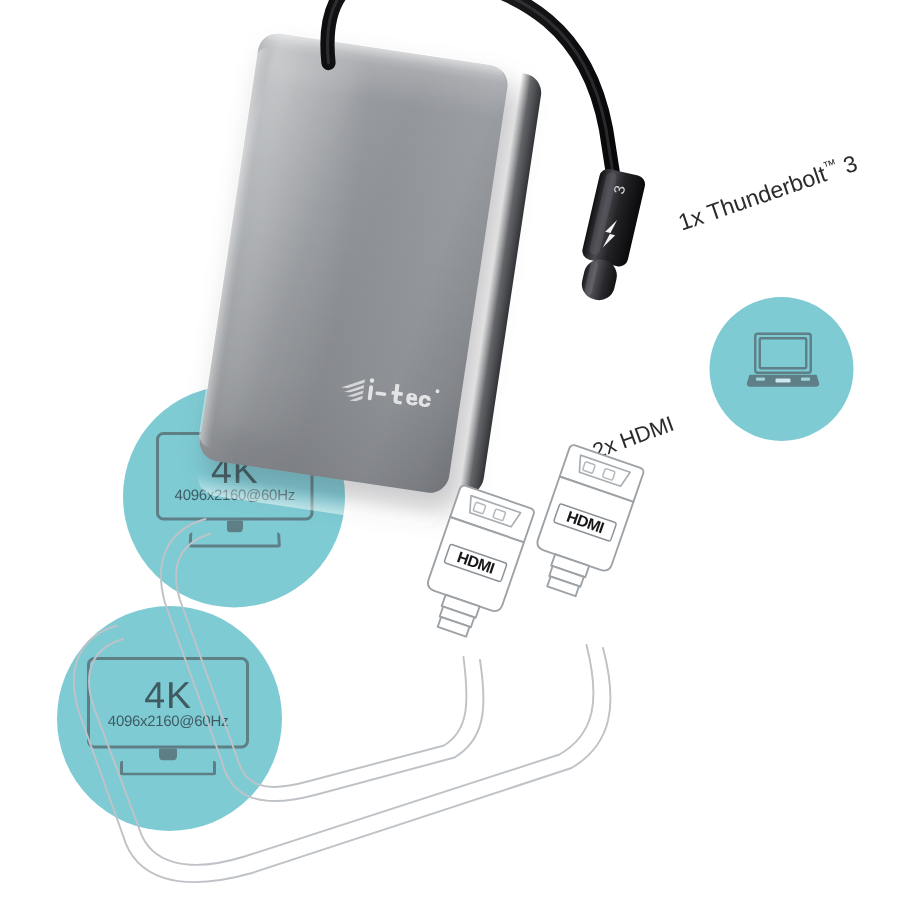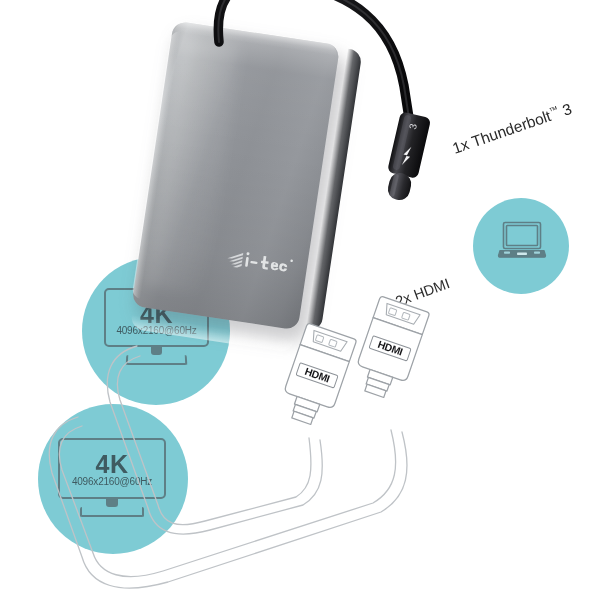--- a/index.html
+++ b/index.html
@@ -34,21 +34,21 @@
     position:absolute;
     border-bottom:5px solid #5e7f86;
     border-left:4px solid transparent;
     border-right:4px solid transparent;
     box-sizing:border-box;
   }
   .mon-text{
     position:absolute;left:0;right:0;text-align:center;
     color:#3f5b61;line-height:1;
   }
-  .mon-4k{font-size:25px;letter-spacing:0.5px;font-weight:700;}
+  .mon-4k{font-size:25px;letter-spacing:0.5px;font-weight:400;}
   .mon-res{font-size:10px;letter-spacing:-0.2px;}
 
   
   #monitor-icon-1{left:104px;top:288px;width:105px;height:82px;}
   #monitor-icon-1 .mon-screen{width:105px;height:59px;}
   #monitor-icon-1 .mon-neck{left:47px;top:59px;width:11px;height:8px;border:2px solid #5e7f86;border-top:none;border-radius:0 0 3px 3px;box-sizing:border-box;}
   #monitor-icon-1 .mon-base{left:22px;top:67px;width:61px;height:10px;border-radius:2px;border:2px solid #5e7f86;border-top:none;box-sizing:border-box;transform:perspective(40px) rotateX(4deg);}
   #monitor-icon-1 .mon-4k{top:14px;}
   #monitor-icon-1 .mon-res{top:38px;}
 

